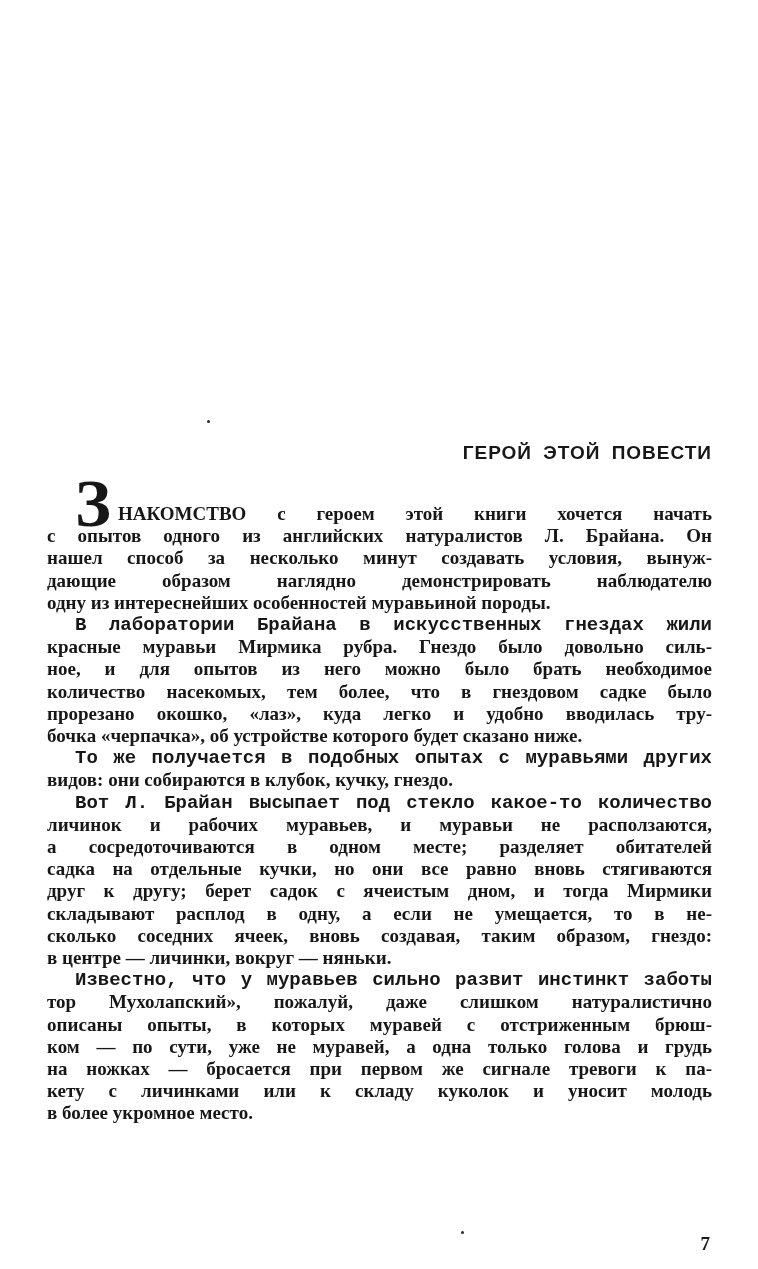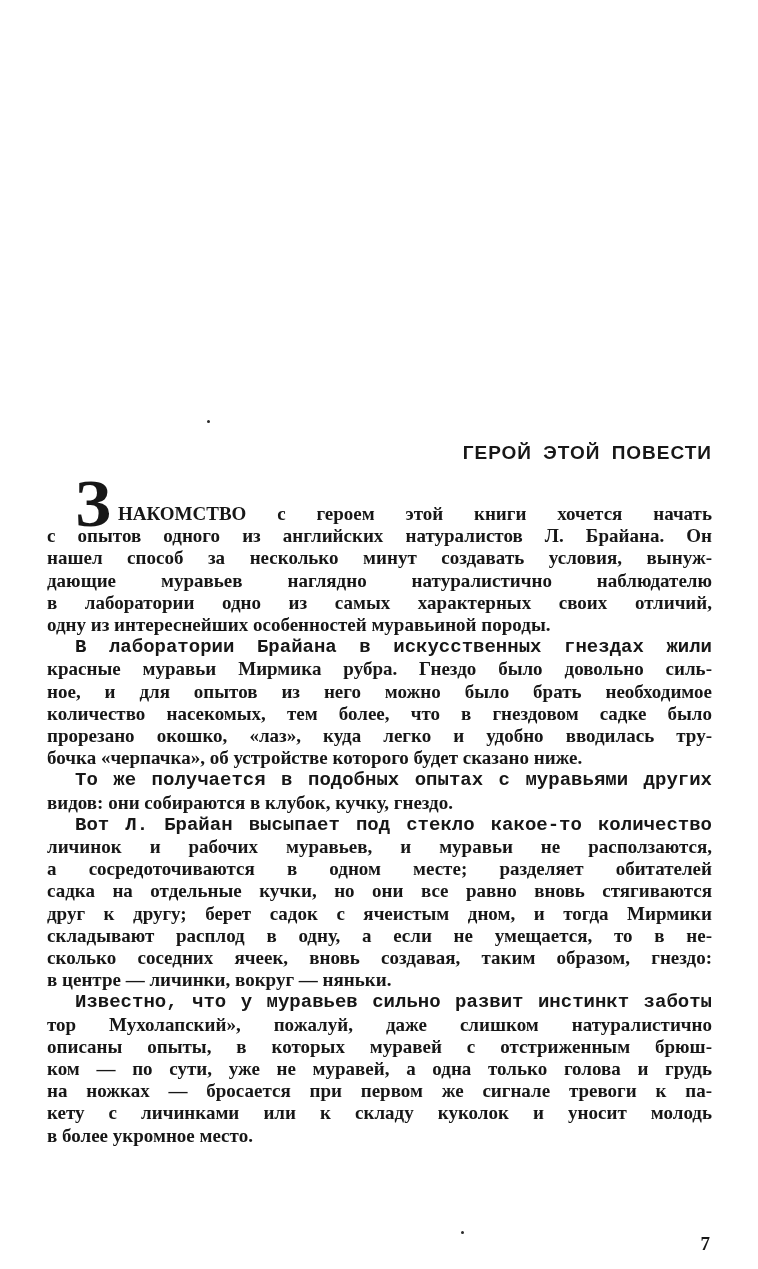--- a/index.html
+++ b/index.html
@@ -76,22 +76,21 @@
 <body>
 
 <div class="page">
   <div class="speck speck-top"></div>
   <div class="heading">ГЕРОЙ ЭТОЙ ПОВЕСТИ</div>
   <div class="body-text">
       <div class="paragraph">
         <div class="line dropcap-line"><span class="dropcap">З</span>НАКОМСТВО с героем этой книги хочется начать</div>
         <div class="line">с опытов одного из английских натуралистов Л. Брайана. Он</div>
         <div class="line">нашел способ за несколько минут создавать условия, вынуж-</div>
-        <div class="line">дающие муравьев наглядно натуралистично наблюдателю</div>
-        <div class="line">в лаборатории одно из самых характерных своих отличий,</div>
+        <div class="line">дающие образом наглядно демонстрировать наблюдателю</div>
         <div class="line last">одну из интереснейших особенностей муравьиной породы.</div>
       </div>
       <div class="paragraph">
         <div class="line indent">В лаборатории Брайана в искусственных гнездах жили</div>
         <div class="line">красные муравьи Мирмика рубра. Гнездо было довольно силь-</div>
         <div class="line">ное, и для опытов из него можно было брать необходимое</div>
         <div class="line">количество насекомых, тем более, что в гнездовом садке было</div>
         <div class="line">прорезано окошко, «лаз», куда легко и удобно вводилась тру-</div>
         <div class="line last">бочка «черпачка», об устройстве которого будет сказано ниже.</div>
       </div>

